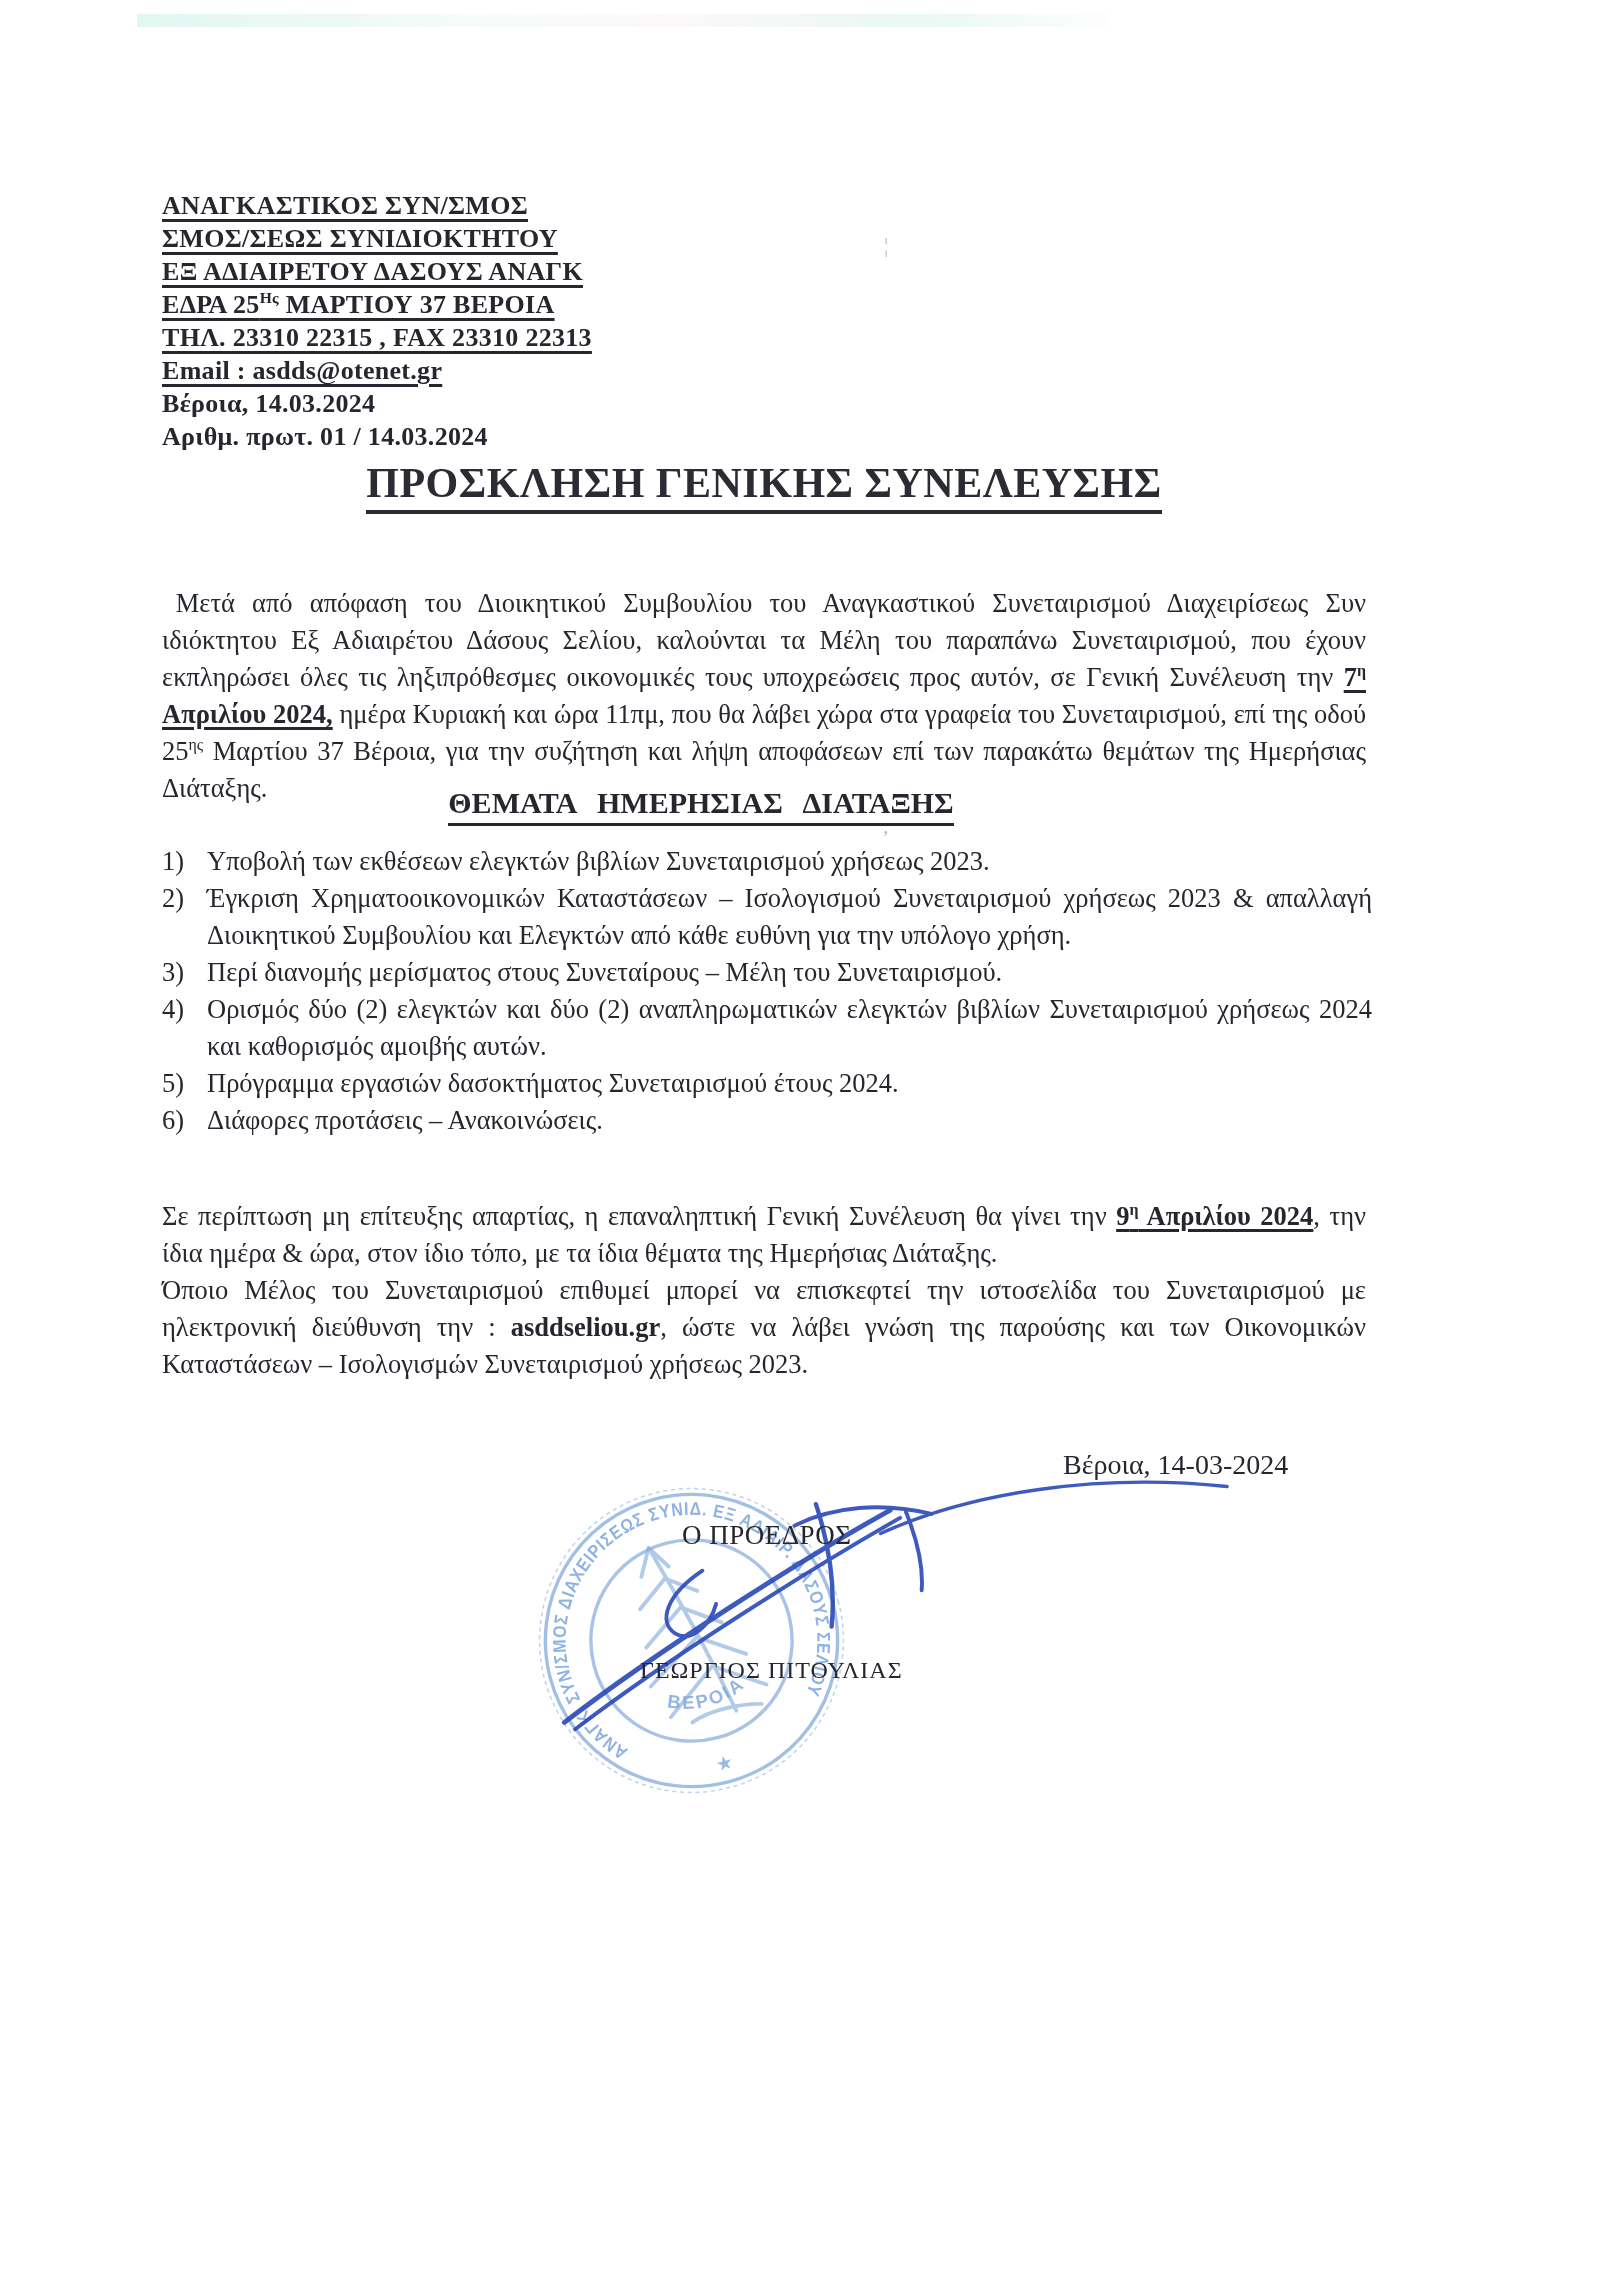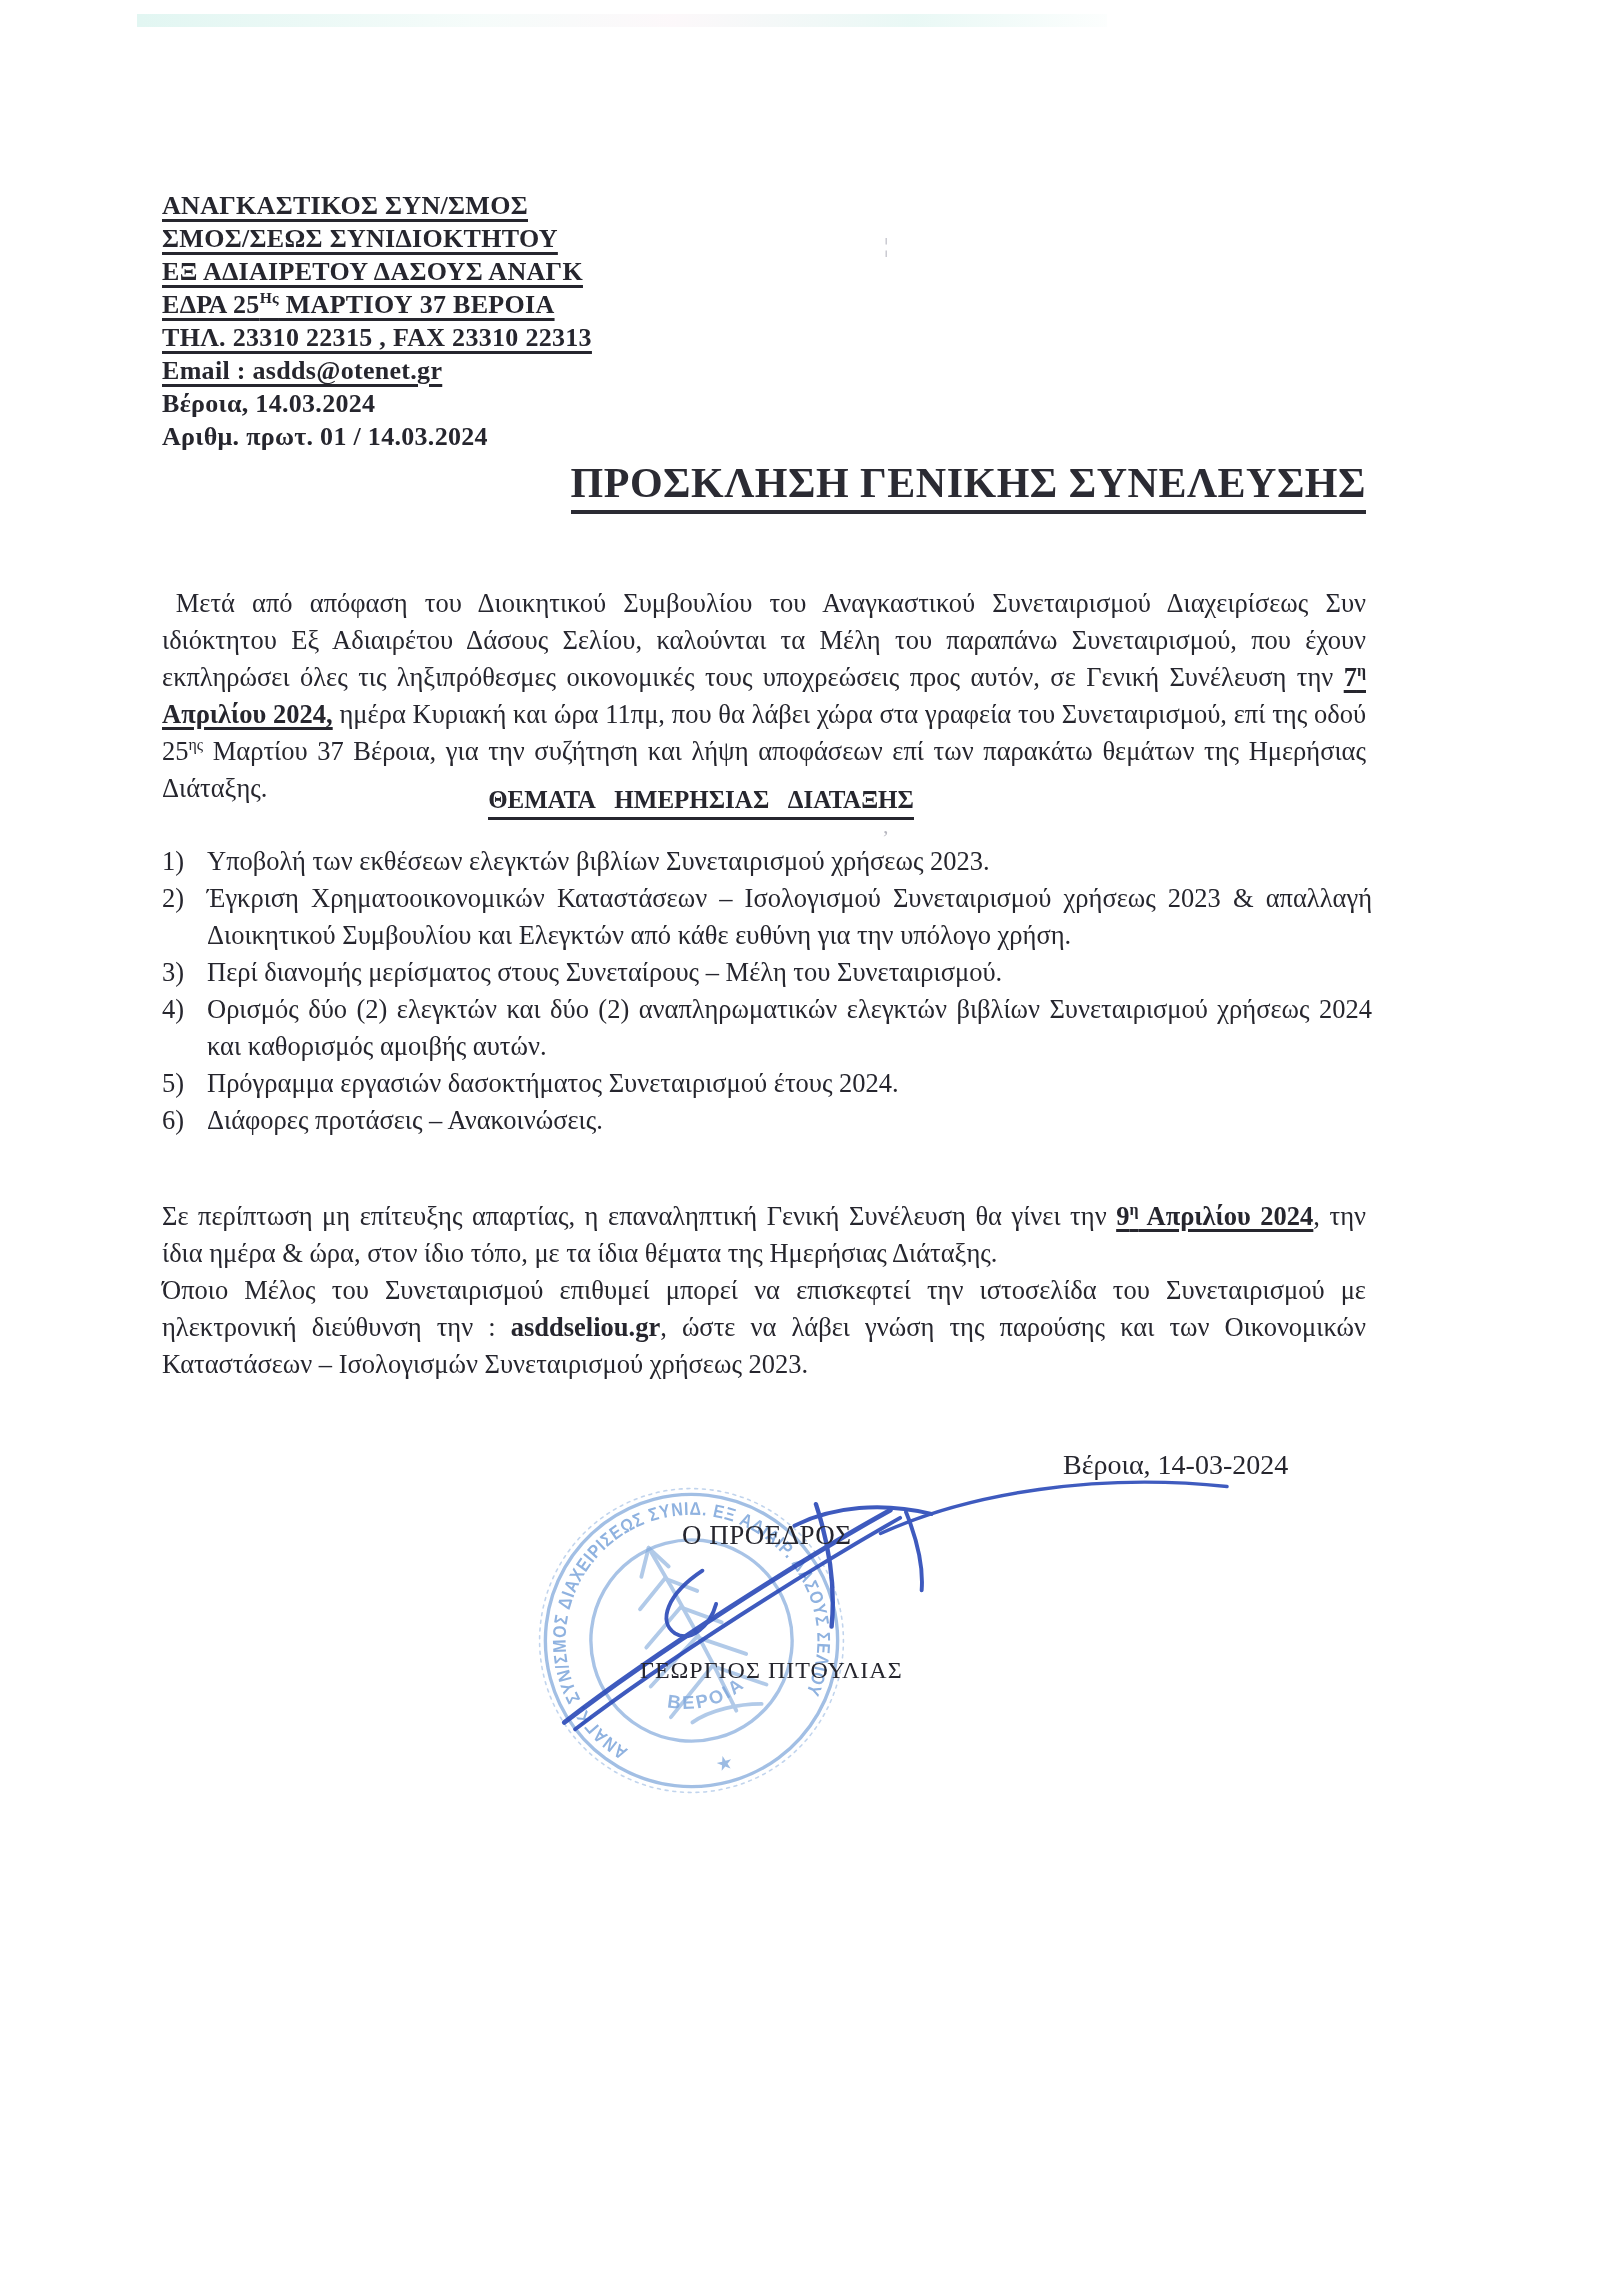--- a/index.html
+++ b/index.html
@@ -10,33 +10,33 @@
      rgba(247,232,239,.30) 55%,rgba(200,238,230,.40) 80%,rgba(240,250,247,.2));}
   .speck{position:absolute;color:rgba(95,95,115,.45);font-size:21.6px;line-height:1;}
 
   
   .lh{position:absolute;left:162px;top:189px;font-weight:bold;font-size:26px;
       line-height:33px;letter-spacing:0.3px;}
   .lh .inner{text-decoration:underline;text-decoration-thickness:2.9px;text-underline-offset:4.9px;}
   sup{font-size:.6em;vertical-align:super;line-height:0;}
 
   
-  .title-wrap{position:absolute;left:162px;top:459px;width:1204px;text-align:right;}
+  .title-wrap{position:absolute;left:162px;top:459px;width:1204px;text-align:center;}
   .title{display:inline-block;font-weight:bold;font-size:42px;letter-spacing:0.5px;
          color:#2b2b33;border-bottom:4.9px solid #2b2b33;padding-bottom:2.9px;}
 
   
   .para{position:absolute;left:162px;width:1204px;font-size:26.5px;line-height:37px;
         text-align:justify;}
   #intro{top:541px;text-indent:13.7px;margin-top:44px;}
   #closing{top:1198px;}
   #closing p{margin:0;}
 
   .h2wrap{position:absolute;left:162px;top:786px;width:1078px;text-align:center;}
-  .h2{display:inline-block;font-weight:bold;font-size:25px;word-spacing:13.7px;
+  .h2{display:inline-block;font-weight:bold;font-size:30px;word-spacing:13.7px;
       border-bottom:3.4px solid #26262e;padding-bottom:2.9px;}
 
   .agenda{position:absolute;left:162px;top:843px;width:1210px;font-size:26.5px;line-height:37px;}
   .agenda-item{display:flex;}
   .agenda-item .num{flex:0 0 45px;}
   .agenda-item .txt{flex:1;text-align:justify;}
 
   .b{font-weight:bold;}
   .u{text-decoration:underline;text-decoration-thickness:2.5px;text-underline-offset:4.4px;}
 

